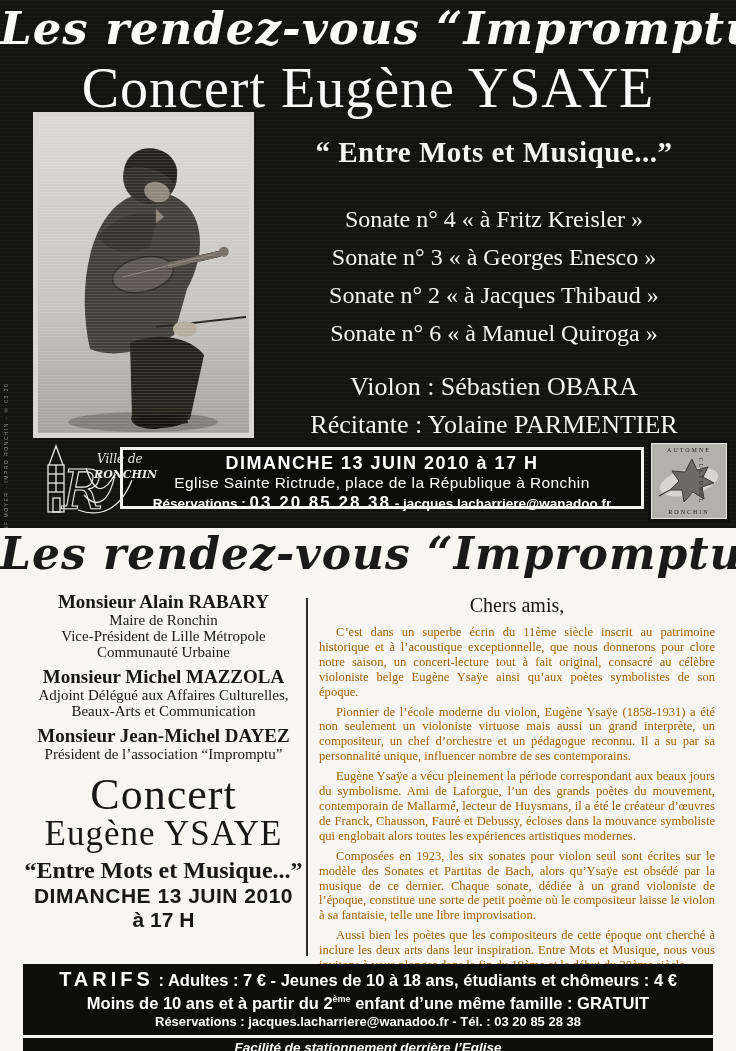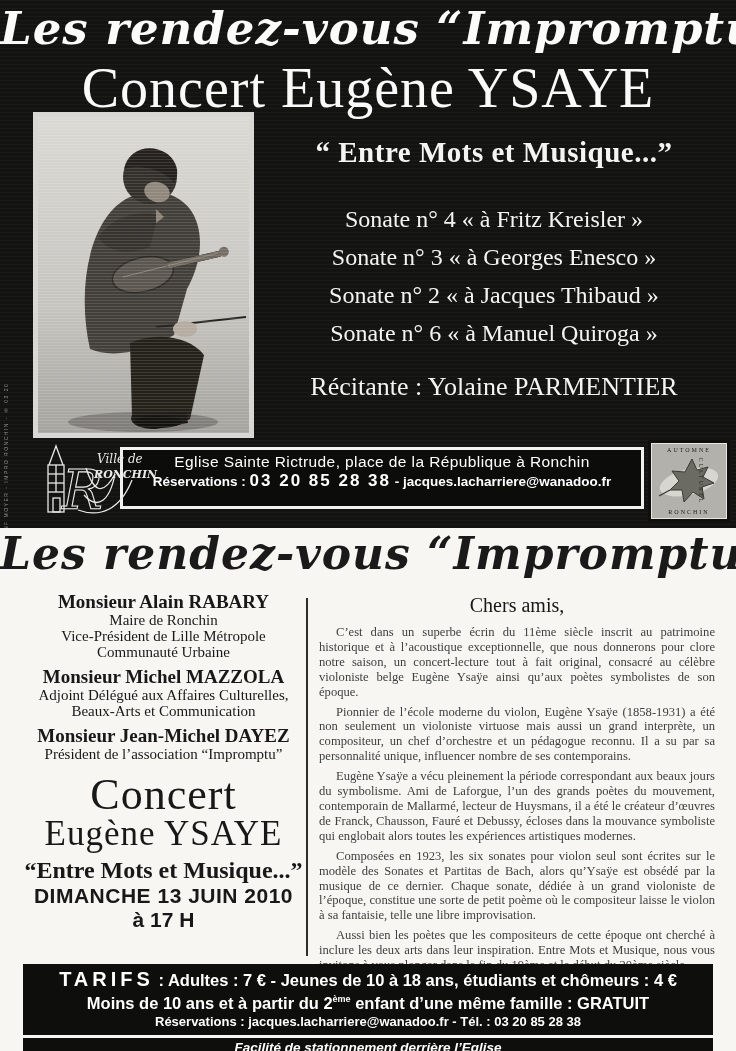--- a/index.html
+++ b/index.html
@@ -96,21 +96,21 @@
   .event-venue{font-size:15px;line-height:17px;margin-top:5px;}
   .event-date{font-family:"Liberation Sans",sans-serif;font-weight:bold;
     font-size:21px;line-height:23px;letter-spacing:.5px;}
   .event-hour{font-family:"Liberation Sans",sans-serif;font-weight:bold;
     font-size:21px;line-height:25px;}
   .col-divider{position:absolute;left:306px;top:70px;width:2px;height:358px;background:#2d2d2b;}
   .right-col{position:absolute;left:319px;top:66px;width:396px;}
   .salutation{text-align:center;font-size:20px;font-weight:normal;margin:0 0 8px 0;}
   .right-col p{
     font-size:12.6px;line-height:14.9px;text-align:justify;
-    text-indent:17px;margin:0 0 5px 0;color:#404040;
+    text-indent:17px;margin:0 0 5px 0;color:#a16207;
   }
   .signature{text-align:right;font-size:16px;font-weight:bold;margin-top:3px;padding-right:8px;}
   
   .tarifs-wrap{position:absolute;left:23px;top:436px;width:690px;}
   .tarifs-main{
     background:#0e0e0c;color:#ffffff;text-align:center;
     font-family:"Liberation Sans",sans-serif;font-weight:bold;
     padding:5px 8px 5px;
   }
   .t1{font-size:16.5px;line-height:20px;}
@@ -173,25 +173,27 @@
 
     <div class="top-right">
       <div class="program-title">“ Entre Mots et Musique...”</div>
       <div class="sonatas">
         <div>Sonate n° 4 « à Fritz Kreisler »</div>
         <div>Sonate n° 3 « à Georges Enesco »</div>
         <div>Sonate n° 2 « à Jacques Thibaud »</div>
         <div>Sonate n° 6 « à Manuel Quiroga »</div>
       </div>
       <div class="performers">
+        <div>Violon : Sébastien OBARA</div>
         <div>Récitante : Yolaine PARMENTIER</div>
       </div>
     </div>
 
     <div class="info-box">
+      <div class="info-date">DIMANCHE 13 JUIN 2010 à 17 H</div>
       <div class="info-venue">Eglise Sainte Rictrude, place de la République à Ronchin</div>
       <div class="info-res">
         <span>Réservations : </span><span class="phone">03 20 85 28 38</span><span> - </span><span>jacques.lacharriere@wanadoo.fr</span>
       </div>
     </div>
 
     <div class="ville-logo">
       <svg viewBox="0 0 140 90">
         <g stroke="#e9e9e5" fill="none" stroke-width="1.3">
           <path d="M29,27 L36,8 L43,27"></path>

